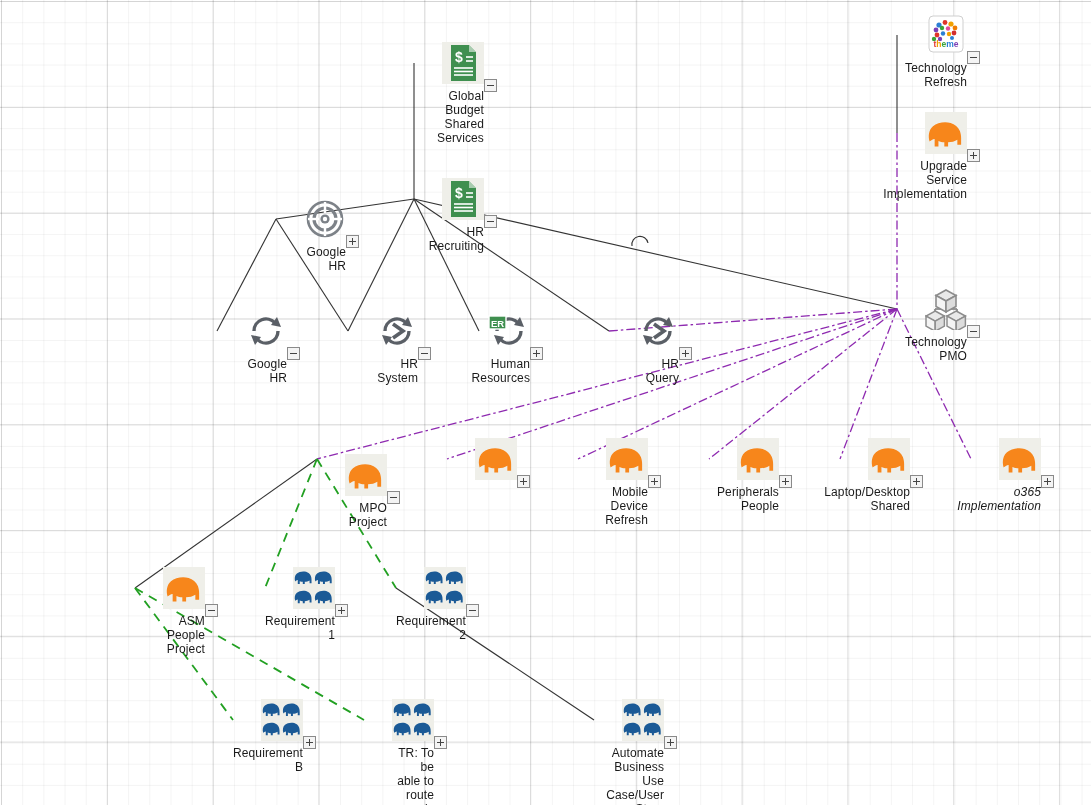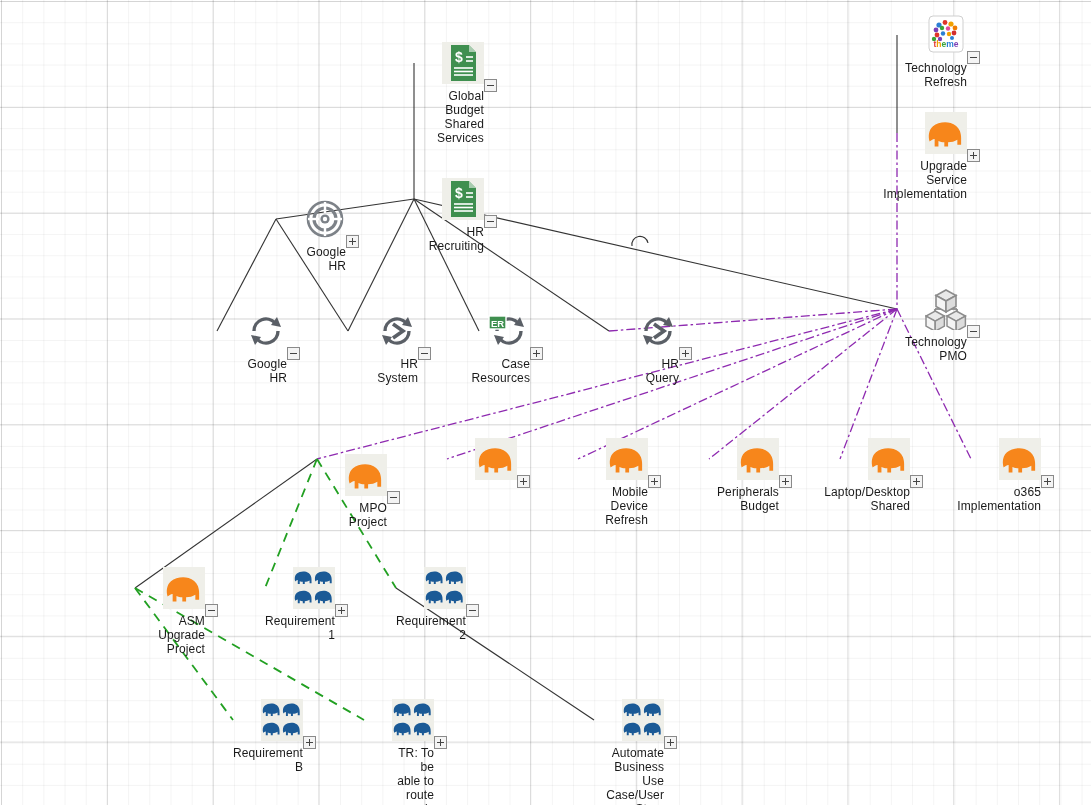--- a/index.html
+++ b/index.html
@@ -227,21 +227,21 @@
       <div class="node" style="left: 460px; top: 310px;"><span class="node-icon-wrap"><span class="node-icon nobg">
     <svg class="ico-svg" viewBox="0 0 42 42">
       <g fill="none" stroke="#5a5f66" stroke-width="3.4" stroke-linecap="butt">
         <path d="M33 21 A12 12 0 0 1 12 29"></path>
         <path d="M9 21 A12 12 0 0 1 30 13"></path>
       </g>
       <polygon points="32,7 36,17 26,15" fill="#5a5f66"></polygon>
       <polygon points="10,35 6,25 16,27" fill="#5a5f66"></polygon>
       <rect x="1" y="6" width="17" height="13" fill="#3f8f4f" stroke="#ffffff" stroke-width="1.4"></rect>
       <text x="9.5" y="16.5" text-anchor="middle" font-family="Liberation Sans, sans-serif" font-size="9.5" font-weight="bold" fill="#ffffff">ER</text>
-    </svg></span><span class="toggle plus"></span></span><div class="node-label">Case
+    </svg></span><span class="toggle plus"></span></span><div class="node-label">Human
 Resources</div></div>
       <div class="node" style="left: 609px; top: 310px;"><span class="node-icon-wrap"><span class="node-icon nobg">
     <svg class="ico-svg" viewBox="0 0 42 42">
       <g fill="none" stroke="#5a5f66" stroke-width="3.4" stroke-linecap="butt">
         <path d="M33 21 A12 12 0 0 1 12 29"></path>
         <path d="M9 21 A12 12 0 0 1 30 13"></path>
       </g>
       <polygon points="32,7 36,17 26,15" fill="#5a5f66"></polygon>
       <polygon points="10,35 6,25 16,27" fill="#5a5f66"></polygon>
       <path d="M17 14 L27 21 L17 28" fill="none" stroke="#5a5f66" stroke-width="3.6" stroke-linejoin="miter"></path>
@@ -299,48 +299,48 @@
 Device
 Refresh</div></div>
       <div class="node" style="left: 709px; top: 438px;"><span class="node-icon-wrap"><span class="node-icon plainbg">
     <svg class="ico-svg" viewBox="0 0 100 100">
       <g transform="translate(5,8) scale(1)">
     <path fill="#f7861b" d="M6 62 C2 50 4 34 14 26 C24 17 42 14 56 18 C66 21 74 28 78 37
       C80 42 81 48 81 54 L81 70 L72 70 L72 58 C66 62 58 64 50 64 L50 74 L41 74 L41 64
       C36 64 31 63 27 61 L27 74 L18 74 L18 56 C13 56 9 60 6 62 Z"></path>
   </g>
     </svg></span><span class="toggle plus"></span></span><div class="node-label">Peripherals
-Budget</div></div>
+People</div></div>
       <div class="node" style="left: 840px; top: 438px;"><span class="node-icon-wrap"><span class="node-icon plainbg">
     <svg class="ico-svg" viewBox="0 0 100 100">
       <g transform="translate(5,8) scale(1)">
     <path fill="#f7861b" d="M6 62 C2 50 4 34 14 26 C24 17 42 14 56 18 C66 21 74 28 78 37
       C80 42 81 48 81 54 L81 70 L72 70 L72 58 C66 62 58 64 50 64 L50 74 L41 74 L41 64
       C36 64 31 63 27 61 L27 74 L18 74 L18 56 C13 56 9 60 6 62 Z"></path>
   </g>
     </svg></span><span class="toggle plus"></span></span><div class="node-label">Laptop/Desktop
 Shared</div></div>
-      <div class="node" style="left: 971px; top: 438px;"><span class="node-icon-wrap"><span class="node-icon plainbg">
+      <div class="node" style="left: 971px; top: 438px; font-style: italic;"><span class="node-icon-wrap"><span class="node-icon plainbg">
     <svg class="ico-svg" viewBox="0 0 100 100">
       <g transform="translate(5,8) scale(1)">
     <path fill="#f7861b" d="M6 62 C2 50 4 34 14 26 C24 17 42 14 56 18 C66 21 74 28 78 37
       C80 42 81 48 81 54 L81 70 L72 70 L72 58 C66 62 58 64 50 64 L50 74 L41 74 L41 64
       C36 64 31 63 27 61 L27 74 L18 74 L18 56 C13 56 9 60 6 62 Z"></path>
   </g>
     </svg></span><span class="toggle plus"></span></span><div class="node-label">o365
 Implementation</div></div>
       <div class="node" style="left: 135px; top: 567px;"><span class="node-icon-wrap"><span class="node-icon plainbg">
     <svg class="ico-svg" viewBox="0 0 100 100">
       <g transform="translate(5,8) scale(1)">
     <path fill="#f7861b" d="M6 62 C2 50 4 34 14 26 C24 17 42 14 56 18 C66 21 74 28 78 37
       C80 42 81 48 81 54 L81 70 L72 70 L72 58 C66 62 58 64 50 64 L50 74 L41 74 L41 64
       C36 64 31 63 27 61 L27 74 L18 74 L18 56 C13 56 9 60 6 62 Z"></path>
   </g>
     </svg></span><span class="toggle minus"></span></span><div class="node-label">ASM
-Upgrade
+People
 Project</div></div>
       <div class="node" style="left: 265px; top: 567px;"><span class="node-icon-wrap"><span class="node-icon plainbg">
     <svg class="ico-svg" viewBox="0 0 100 100">
       <g transform="translate(2,2) scale(0.52)">
     <path fill="#1b5a96" d="M6 62 C2 50 4 34 14 26 C24 17 42 14 56 18 C66 21 74 28 78 37
       C80 42 81 48 81 54 L81 70 L72 70 L72 58 C66 62 58 64 50 64 L50 74 L41 74 L41 64
       C36 64 31 63 27 61 L27 74 L18 74 L18 56 C13 56 9 60 6 62 Z"></path>
   </g>
       <g transform="translate(50,2) scale(0.52)">
     <path fill="#1b5a96" d="M6 62 C2 50 4 34 14 26 C24 17 42 14 56 18 C66 21 74 28 78 37

